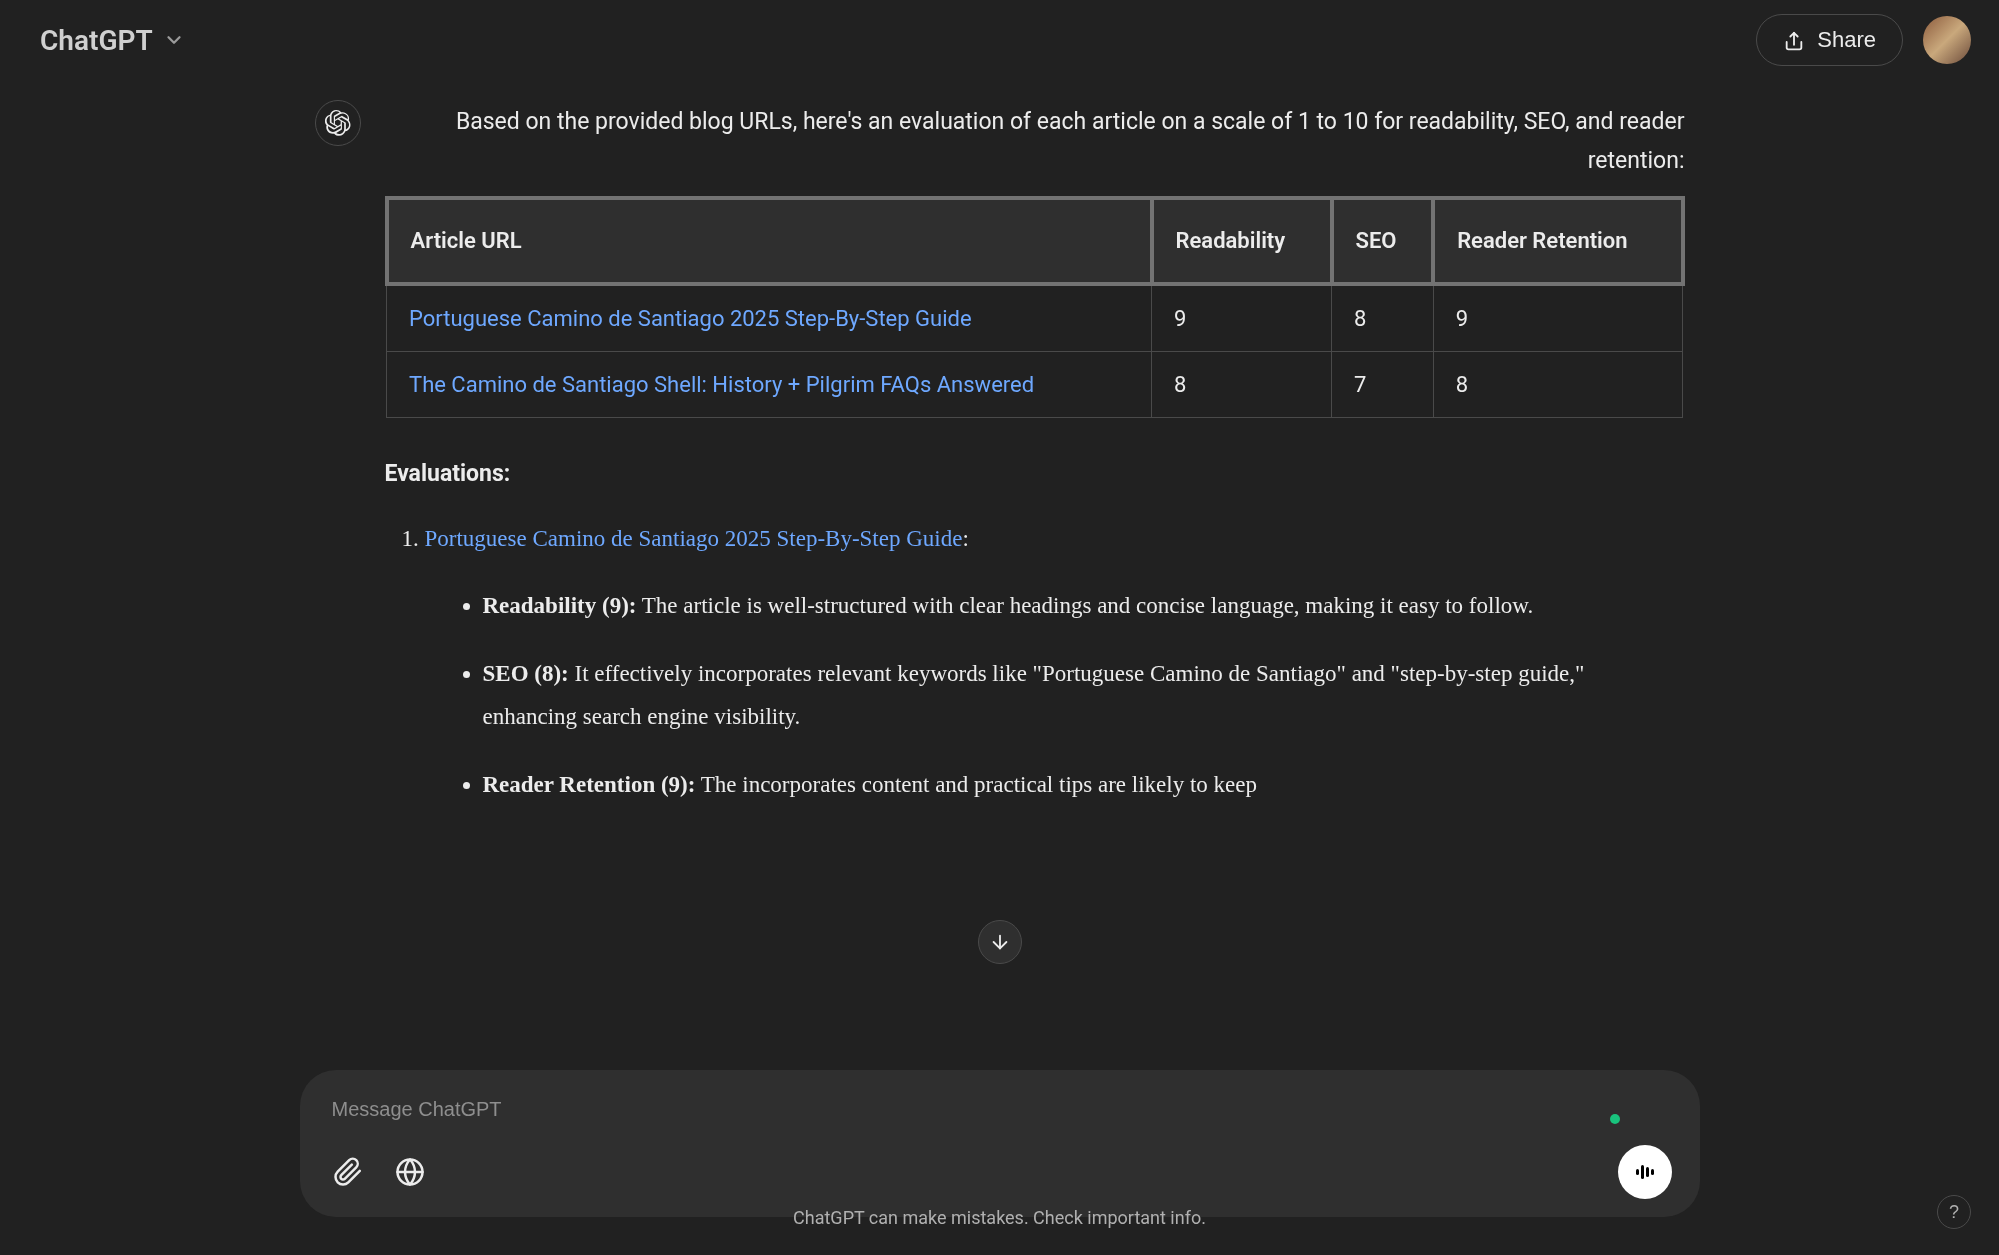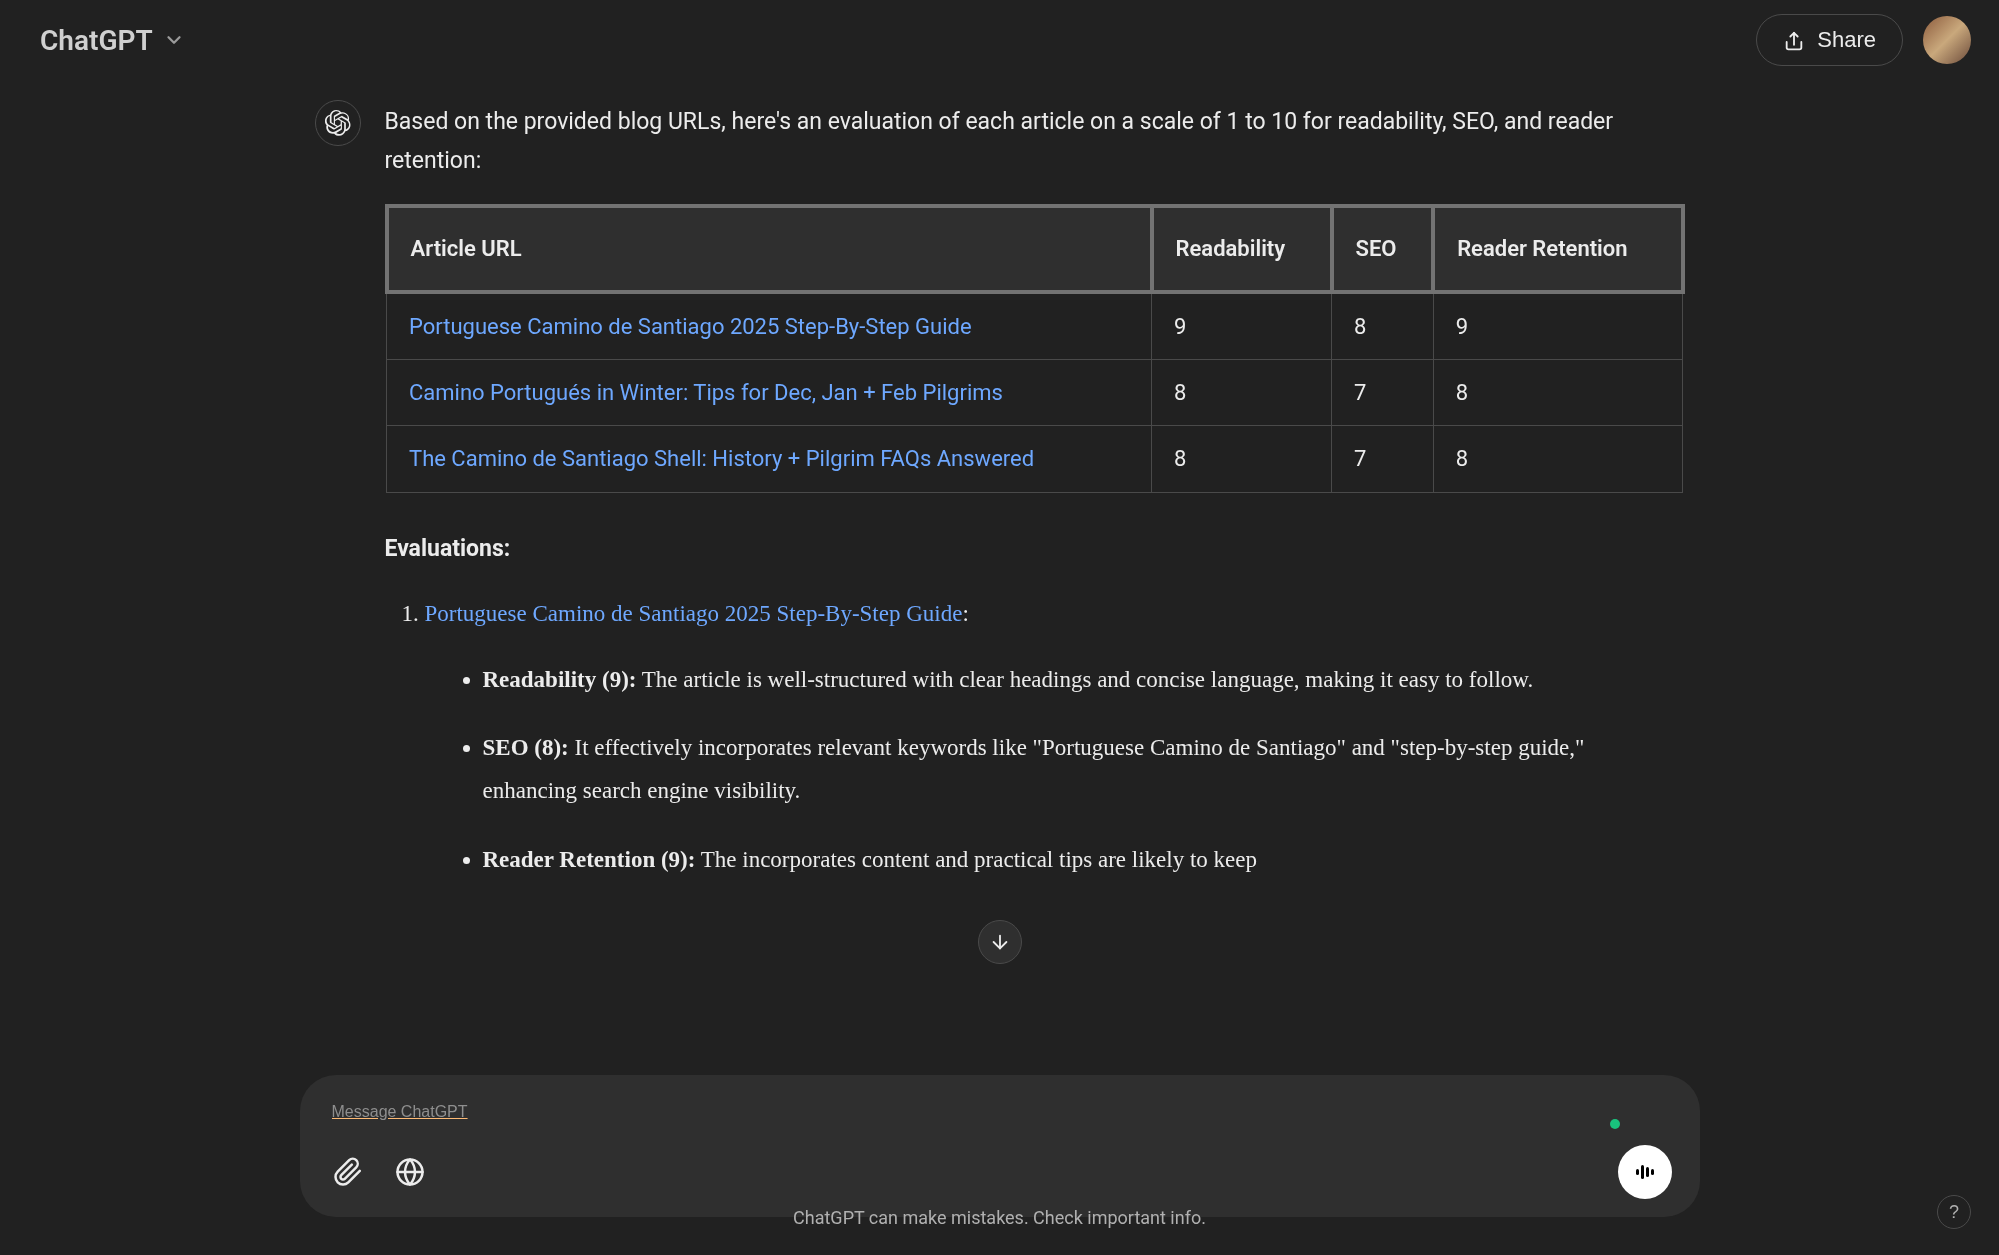--- a/index.html
+++ b/index.html
@@ -93,21 +93,22 @@
   width: 26px;
   height: 26px;
 }
 .message-body {
   flex: 1;
   font-size: 23px;
   line-height: 1.7;
   padding-top: 22px;
 }
 .intro-text {
-  margin-bottom: 24px;
+  margin-bottom: 16px;
+  text-align: right;
 }
 .data-table {
   width: 100%;
   border-collapse: collapse;
   border: 1px solid #4a4a4a;
   margin-bottom: 36px;
 }
 .data-table th {
   background: #2f2f2f;
   text-align: left;
@@ -190,23 +191,22 @@
   background: #2f2f2f;
   border-radius: 36px;
   padding: 20px 28px 18px 28px;
 }
 .composer-input {
   width: 100%;
   background: transparent;
   border: none;
   outline: none;
   color: #fdba74;
-  font-size: 16px;
+  font-size: 20px;
   padding: 8px 4px 24px 4px;
-  text-decoration: underline;
 }
 .composer-input::placeholder {
   color: #8e8e8e;
 }
 .composer-row {
   display: flex;
   align-items: center;
   justify-content: space-between;
 }
 .composer-left {
@@ -319,26 +319,20 @@
             <th>SEO</th>
             <th>Reader Retention</th>
           </tr>
         </thead>
         <tbody>
           <tr>
             <td><a href="#">Portuguese Camino de Santiago 2025 Step-By-Step Guide</a></td>
             <td>9</td>
             <td>8</td>
             <td>9</td>
-          </tr>
-          <tr>
-            <td><a href="#">Camino Portugués in Winter: Tips for Dec, Jan + Feb Pilgrims</a></td>
-            <td>8</td>
-            <td>7</td>
-            <td>8</td>
           </tr>
           <tr>
             <td><a href="#">The Camino de Santiago Shell: History + Pilgrim FAQs Answered</a></td>
             <td>8</td>
             <td>7</td>
             <td>8</td>
           </tr>
         </tbody>
       </table>
 

